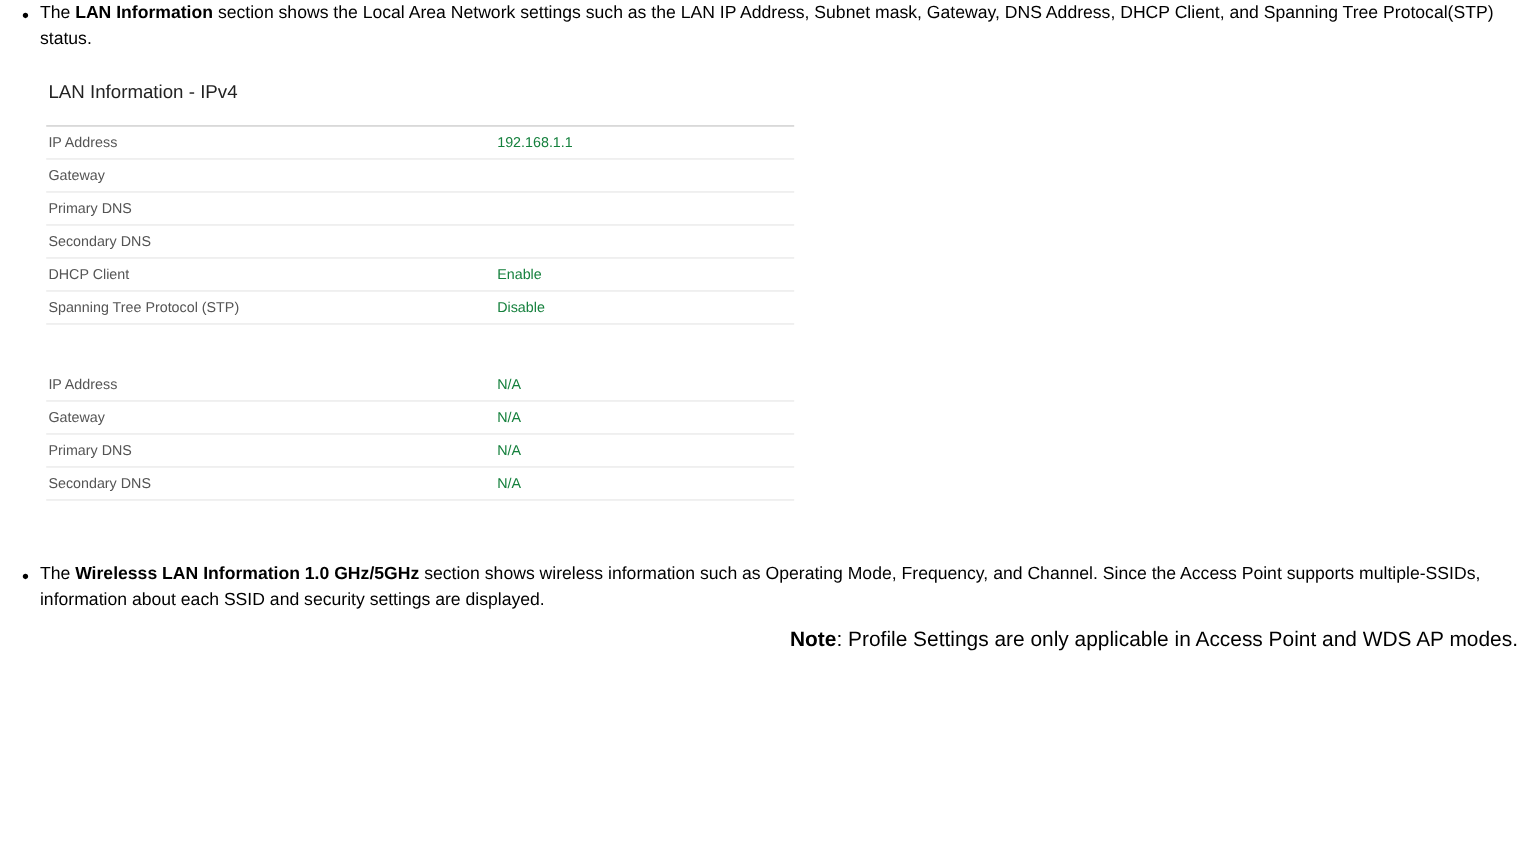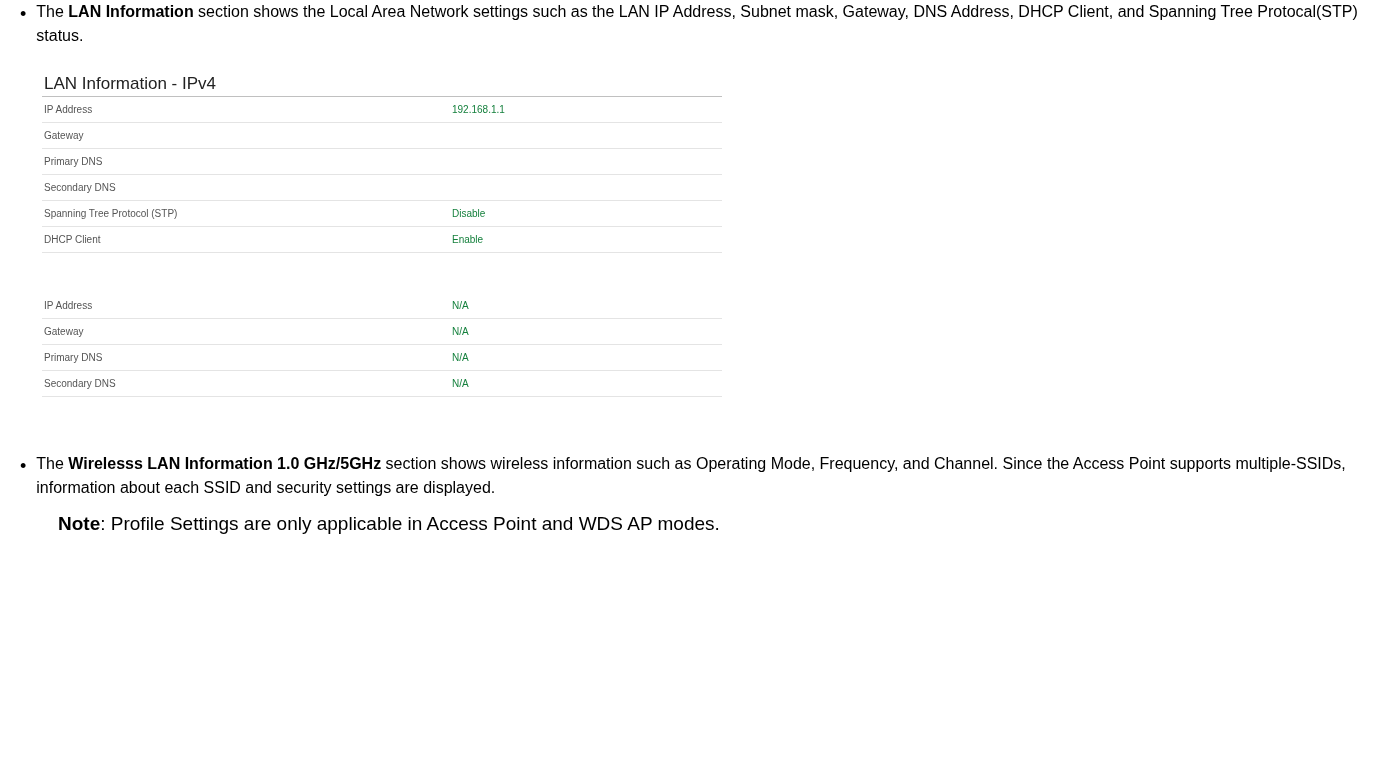--- a/index.html
+++ b/index.html
@@ -33,51 +33,52 @@
     }
     .screenshot-block {
       margin-left: 22px;
       margin-top: 18px;
       margin-bottom: 55px;
       width: 680px;
     }
     .section-title {
       font-size: 17px;
       color: #222;
-      padding: 8px 0 2px 2px;
+      padding: 8px 0 20px 2px;
       border-bottom: 1px solid #c0c0c0;
     }
     table.info-table {
       border-collapse: collapse;
       width: 100%;
-      font-size: 10px;
+      font-size: 13px;
     }
     table.info-table td {
       border-bottom: 1px solid #e4e4e4;
       padding: 7px 2px;
       color: #555;
     }
     table.info-table td.label {
       width: 60%;
     }
     table.info-table td.value {
       width: 40%;
       color: #15803d;
     }
     .spacer {
       height: 40px;
     }
     .bullet2 {
       margin-top: 0;
     }
     .note-line {
-      margin-left: 38px;
+      margin-left: 13px;
       font-size: 19px;
       line-height: 1.5;
       margin-top: 10px;
+      text-align: right;
     }
   </style>
 </head>
 <body>
 
 <div class="content">
 
   <div class="bullet-item">
     <span class="bullet-dot">•</span>
     <span class="bullet-text">
@@ -99,26 +100,26 @@
           </tr>
       <tr>
             <td class="label">Primary DNS</td>
             <td class="value"></td>
           </tr>
       <tr>
             <td class="label">Secondary DNS</td>
             <td class="value"></td>
           </tr>
       <tr>
+            <td class="label">DHCP Client</td>
+            <td class="value">Enable</td>
+          </tr>
+      <tr>
             <td class="label">Spanning Tree Protocol (STP)</td>
             <td class="value">Disable</td>
-          </tr>
-      <tr>
-            <td class="label">DHCP Client</td>
-            <td class="value">Enable</td>
           </tr>
     </tbody>
       </table>
 
     <div class="spacer"></div>
 
     <table class="info-table">
       <tbody>
           <tr>
             <td class="label">IP Address</td>

